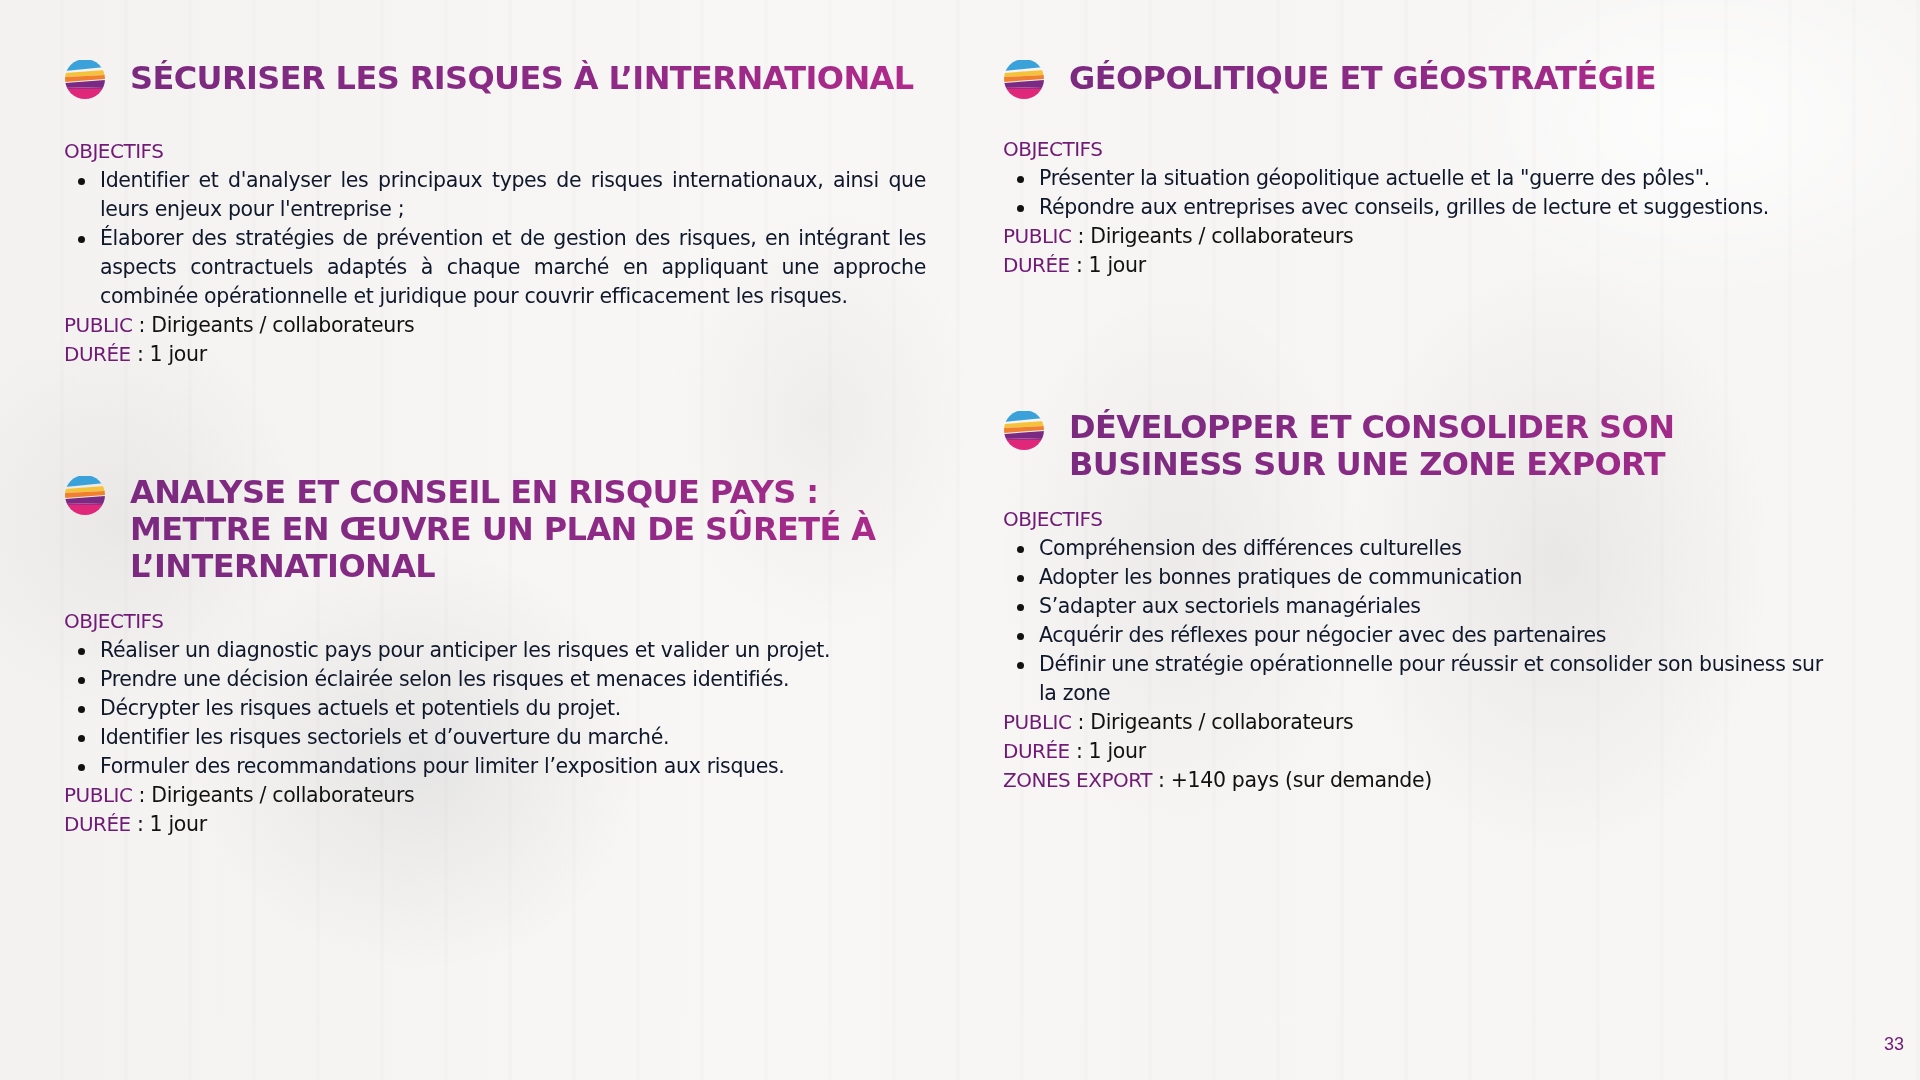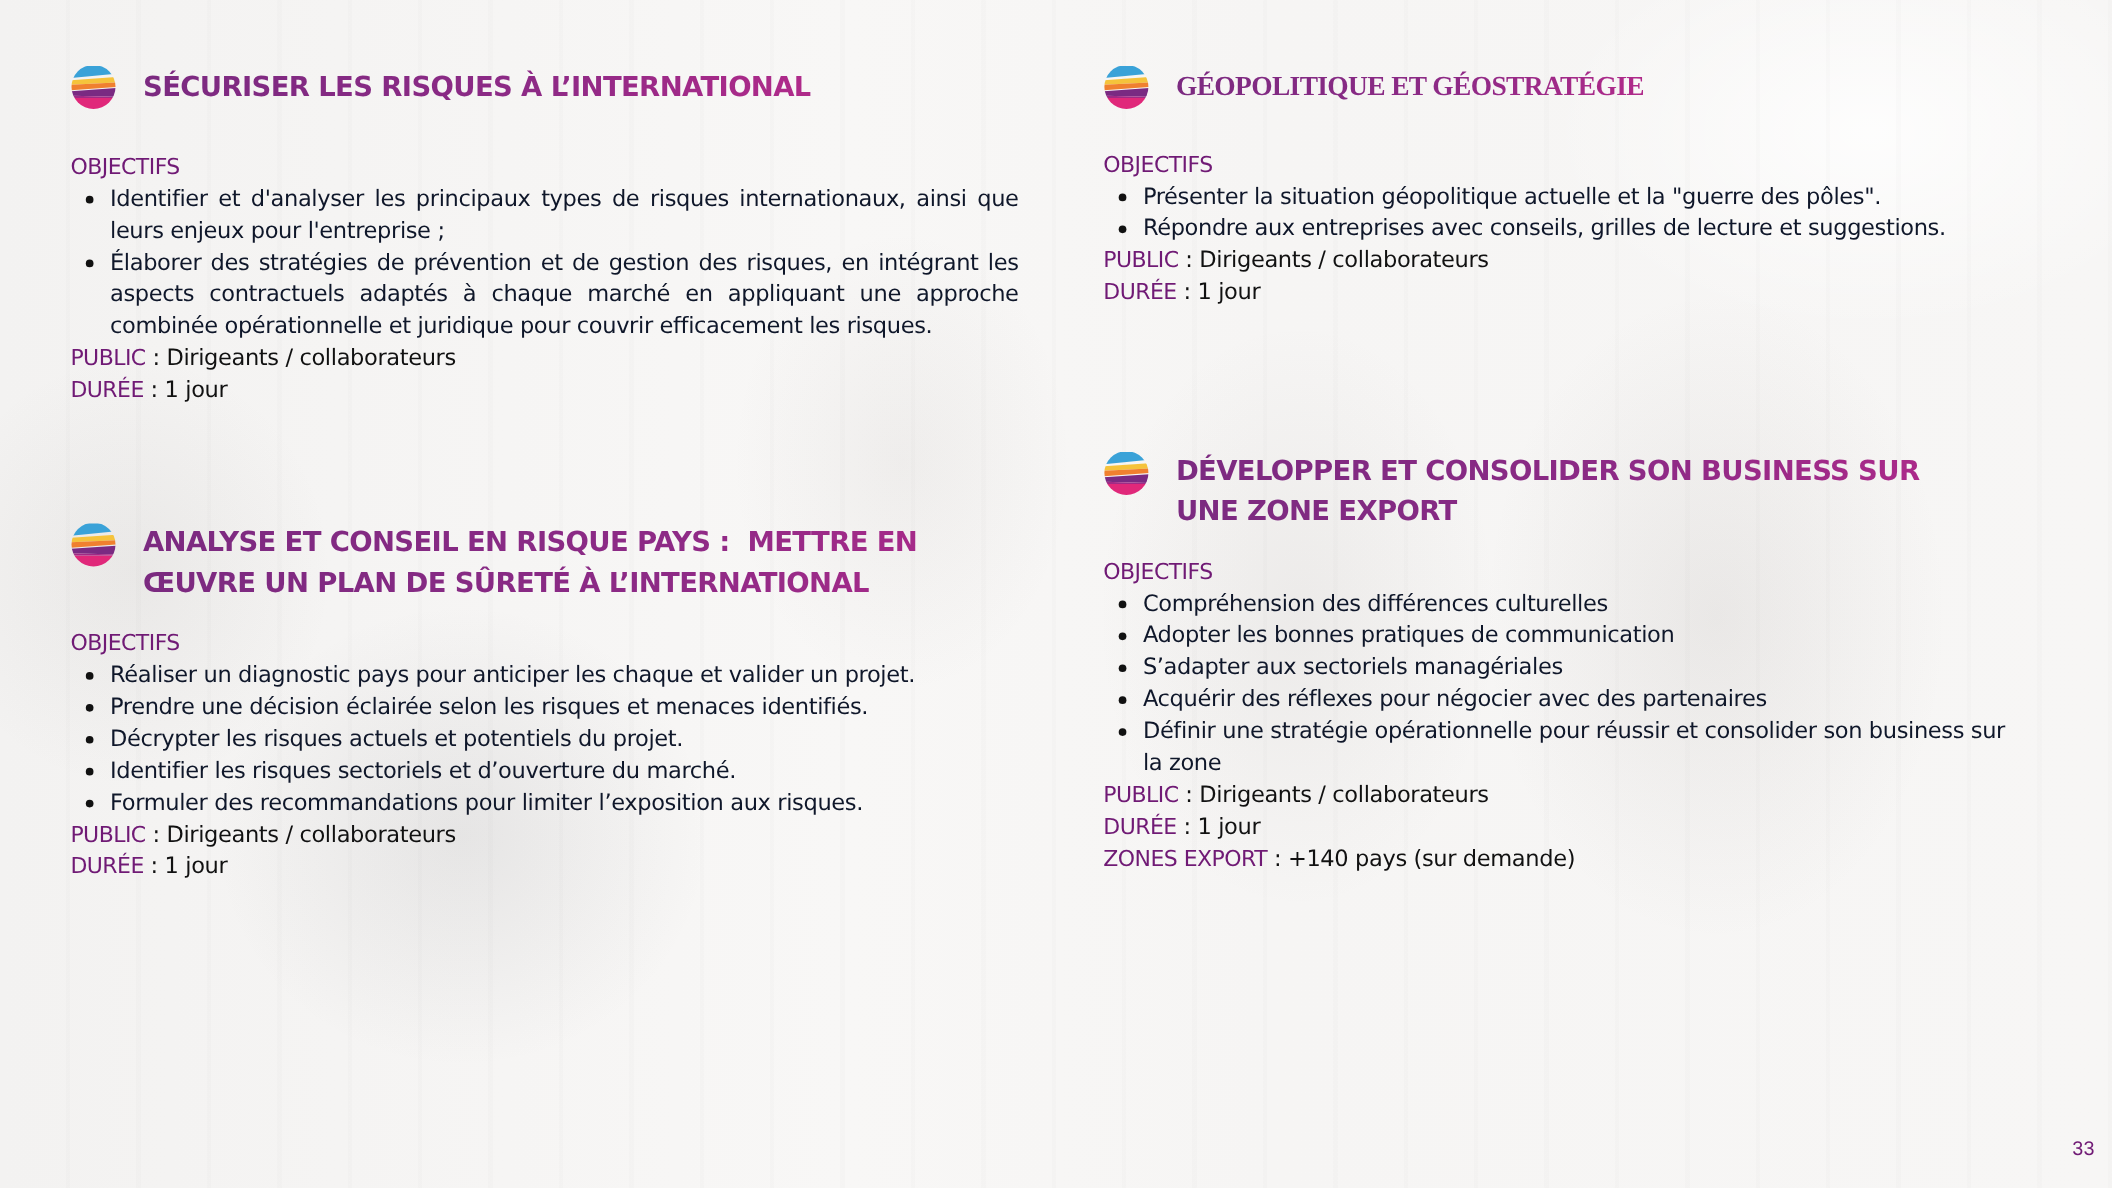--- a/index.html
+++ b/index.html
@@ -33,21 +33,21 @@
     .sec-head {
       display: flex; align-items: flex-start;
     }
     .logo {
       width: 42px; height: 42px; flex: 0 0 42px;
       margin-right: 24px;
     }
     .sec-title {
       font-family: "DejaVu Sans", sans-serif;
       font-weight: bold;
-      font-size: 25px;
+      font-size: 32px;
       line-height: 37px;
       letter-spacing: -0.6px;
       background: linear-gradient(90deg, #7b2a80 0%, #8e2a86 60%, #b02a8a 100%);
       -webkit-background-clip: text;
       background-clip: text;
       color: transparent;
       padding-top: 0px;
     }
     .obj-label, .meta-key {
       font-family: "DejaVu Sans", sans-serif;
@@ -142,21 +142,21 @@
       <polygon points="0,31 42,31 42,42 0,42" fill="#e0287a"></polygon>
       <polygon points="0,29 42,30 42,31 0,31" fill="#a02a86"></polygon>
     </g>
   </svg>
 
     <h2 class="sec-title" style="width:810px; white-space:pre-wrap;">ANALYSE ET CONSEIL EN RISQUE PAYS :  METTRE EN ŒUVRE UN PLAN DE SÛRETÉ À L’INTERNATIONAL</h2>
   </div>
   <div style="height:22px"></div>
   <div class="obj-label">OBJECTIFS</div>
   <ul class="objs">
-    <li>Réaliser un diagnostic pays pour anticiper les chaque et valider un projet.</li>
+    <li>Réaliser un diagnostic pays pour anticiper les risques et valider un projet.</li>
     <li>Prendre une décision éclairée selon les risques et menaces identifiés.</li>
     <li>Décrypter les risques actuels et potentiels du projet.</li>
     <li>Identifier les risques sectoriels et d’ouverture du marché.</li>
     <li>Formuler des recommandations pour limiter l’exposition aux risques.</li>
   </ul>
   <div class="meta-line"><span class="meta-key">PUBLIC</span><span> : Dirigeants / collaborateurs</span></div>
   <div class="meta-line"><span class="meta-key">DURÉE</span><span> : 1 jour</span></div>
 </div>
 
 <div class="section" style="left:1003px; top:58px; width:862px;">
@@ -172,21 +172,21 @@
       <rect x="0" y="0" width="42" height="42" fill="transparent"></rect>
       <polygon points="0,2 42,2 42,9 0,13" fill="#3aa2d8"></polygon>
       <polygon points="0,15 42,12 42,17 0,19" fill="#f5c33b"></polygon>
       <polygon points="0,19 42,17 42,21 0,24" fill="#f0802f"></polygon>
       <polygon points="0,25 42,22 42,30 0,29" fill="#7a2a82"></polygon>
       <polygon points="0,31 42,31 42,42 0,42" fill="#e0287a"></polygon>
       <polygon points="0,29 42,30 42,31 0,31" fill="#a02a86"></polygon>
     </g>
   </svg>
 
-    <h2 class="sec-title" style="margin-top:2px;font-family:Liberation Serif, serif;">GÉOPOLITIQUE ET GÉOSTRATÉGIE</h2>
+    <h2 class="sec-title" style="margin-top:2px;">GÉOPOLITIQUE ET GÉOSTRATÉGIE</h2>
   </div>
   <div style="height:35px"></div>
   <div class="obj-label">OBJECTIFS</div>
   <ul class="objs justify">
     <li>Présenter la situation géopolitique actuelle et la "guerre des pôles".</li>
     <li>Répondre aux entreprises avec conseils, grilles de lecture et suggestions.</li>
   </ul>
   <div class="meta-line"><span class="meta-key">PUBLIC</span><span> : Dirigeants / collaborateurs</span></div>
   <div class="meta-line"><span class="meta-key">DURÉE</span><span> : 1 jour</span></div>
 </div>

